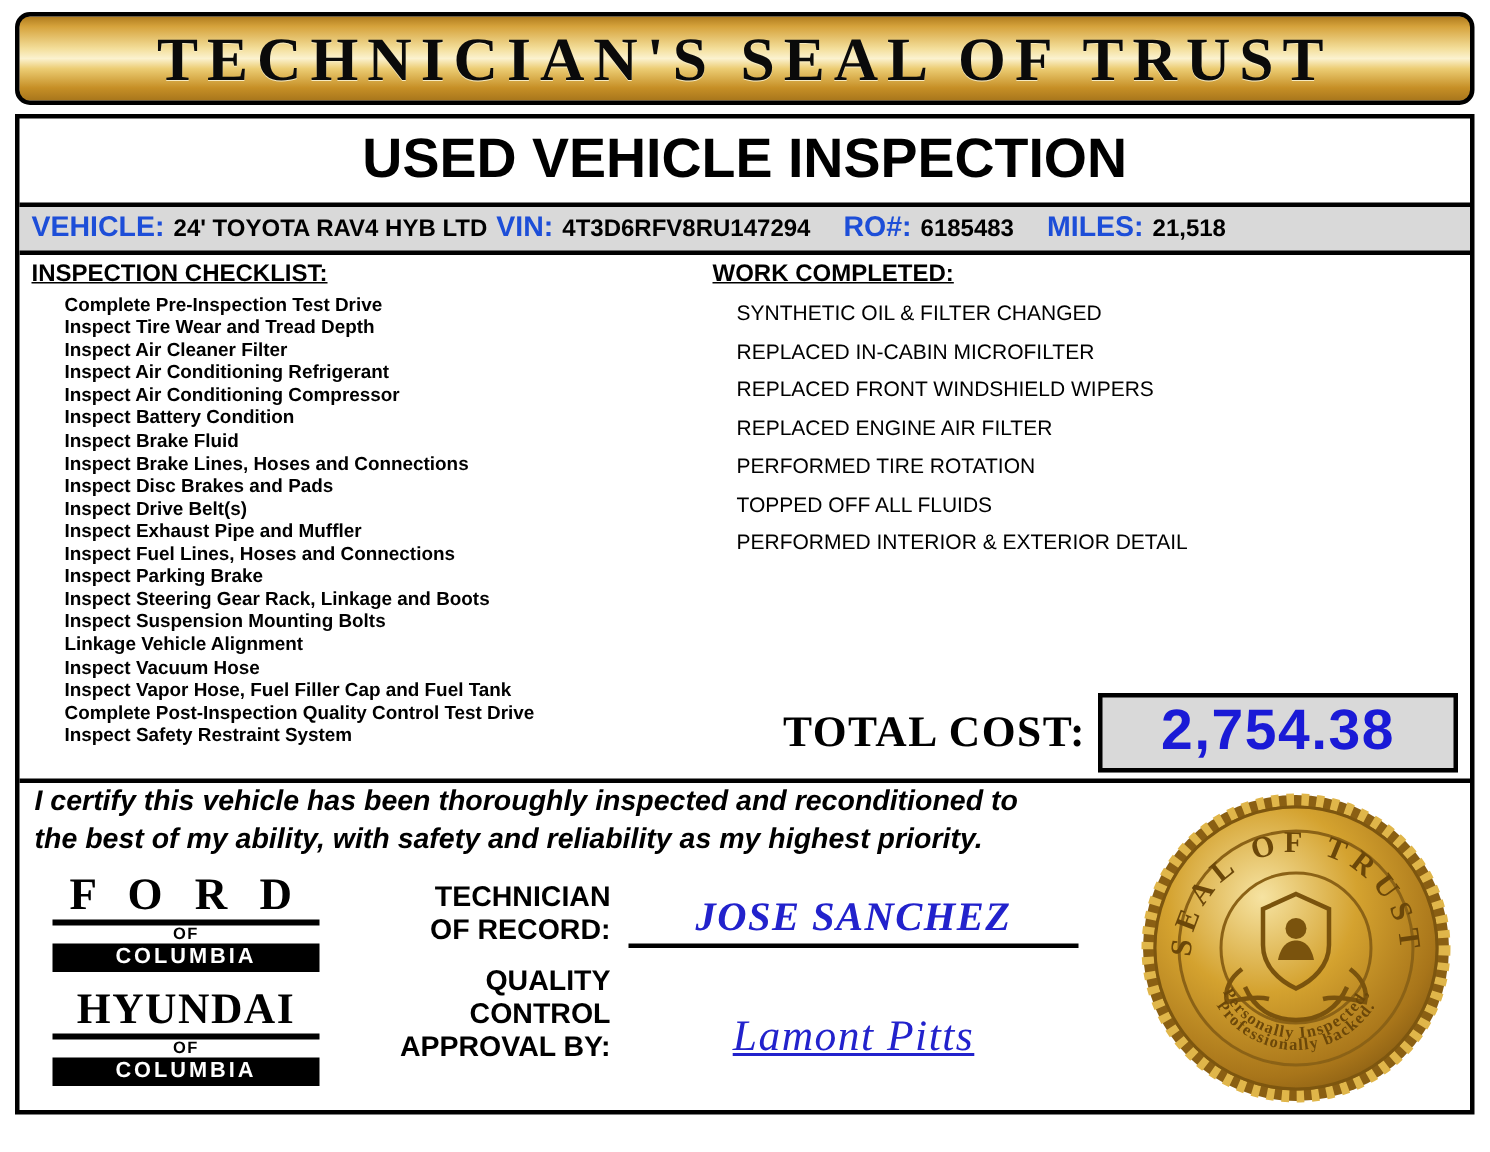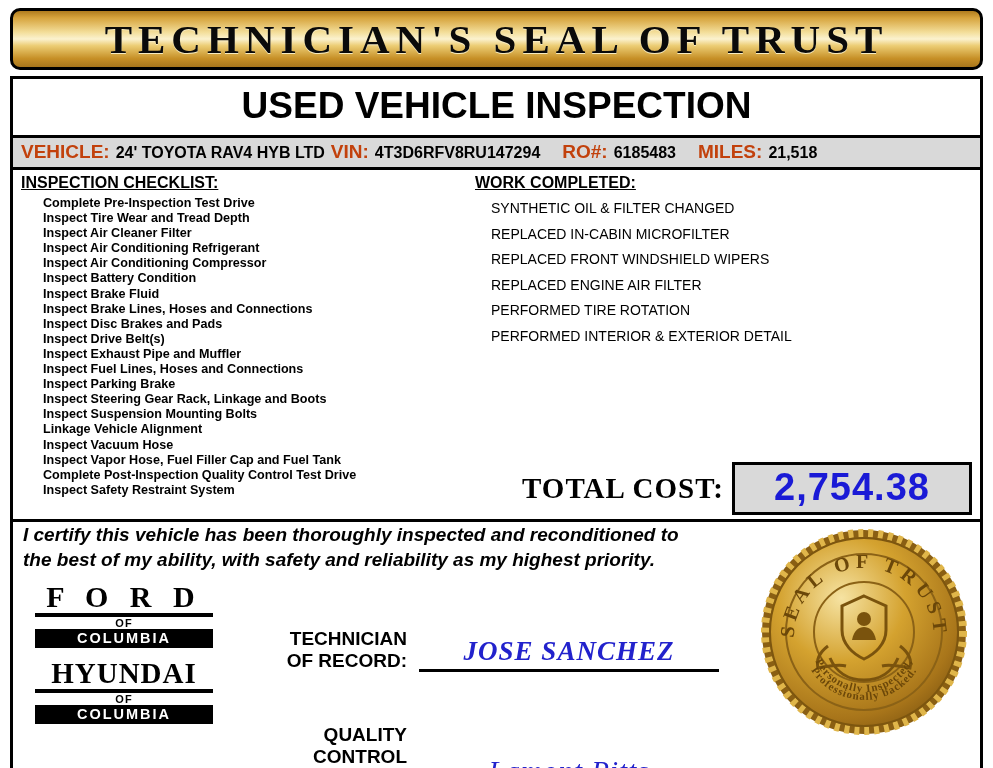--- a/index.html
+++ b/index.html
@@ -59,21 +59,21 @@
   
   .vehicle-row {
     border-bottom: 3px solid #000;
     background: #d9d9d9;
     display: flex;
     align-items: baseline;
     padding: 3px 8px 4px 8px;
     gap: 6px;
     font-size: 17px;
   }
-  .vehicle-row .lbl { font-weight: bold; font-size: 19px; color: #c2410c; }
+  .vehicle-row .lbl { font-weight: bold; font-size: 19px; color: #1d4ed8; }
   .vehicle-row .val { font-weight: bold; font-size: 16px; color: #000; }
   .vehicle-row .spacer { flex: 0 0 auto; width: 10px; }
 
   
   .body {
     display: flex;
     min-height: 352px;
     border-bottom: 3px solid #000;
   }
   .col-left  { width: 452px; padding: 4px 6px 6px 8px; }
@@ -198,21 +198,20 @@
   .sign-row { display: flex; align-items: flex-end; }
   .sign-label {
     width: 180px;
     text-align: right;
     font-family: "Liberation Sans", sans-serif;
     font-weight: bold;
     font-size: 19px;
     line-height: 22px;
     color: #000;
     padding-right: 12px;
-    margin-top: 40px;
   }
   .sign-line {
     flex: 1;
     max-width: 300px;
     border-bottom: 3px solid #000;
     text-align: center;
     padding-bottom: 2px;
   }
   .sign-line.nb { border-bottom: none; }
   .sig {
@@ -294,20 +293,21 @@
       </div>
 
       <div class="col-right">
         <div class="sec-head right">WORK COMPLETED:</div>
         <ul class="work">
           <li>SYNTHETIC OIL &amp; FILTER CHANGED</li>
           <li>REPLACED IN-CABIN MICROFILTER</li>
           <li>REPLACED FRONT WINDSHIELD WIPERS</li>
           <li>REPLACED ENGINE AIR FILTER</li>
           <li>PERFORMED TIRE ROTATION</li>
+          <li>TOPPED OFF ALL FLUIDS</li>
           <li>PERFORMED INTERIOR &amp; EXTERIOR DETAIL</li>
         </ul>
 
         <div class="total-wrap">
           <div class="total-label">TOTAL COST:</div>
           <div class="total-box">
             <span class="amt">2,754.38</span>
           </div>
         </div>
       </div>

